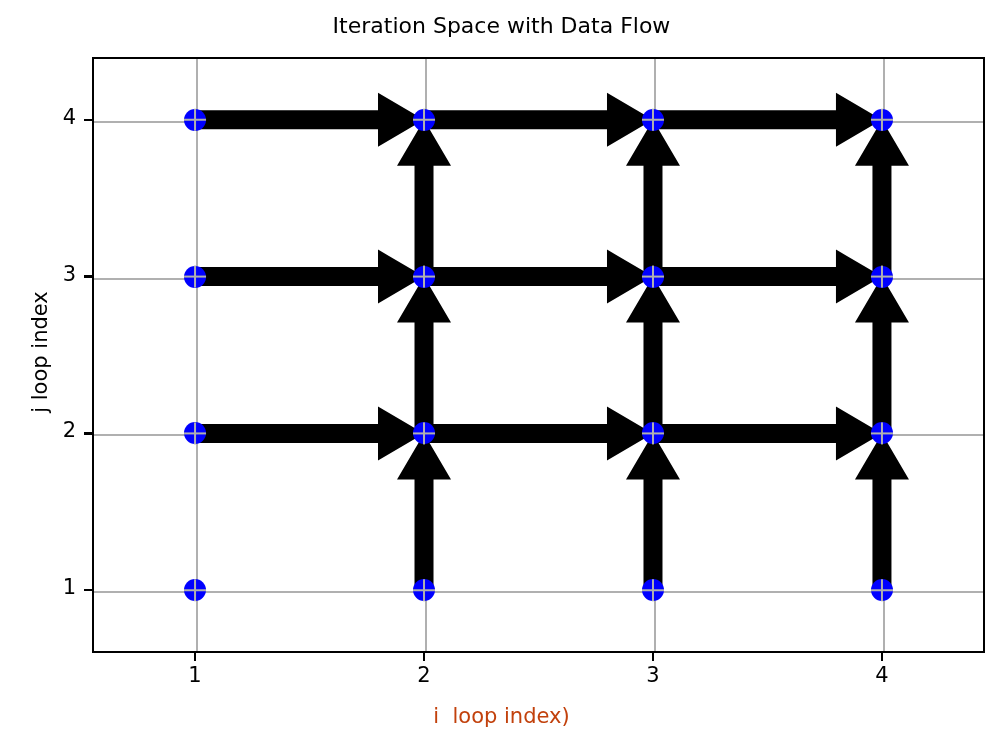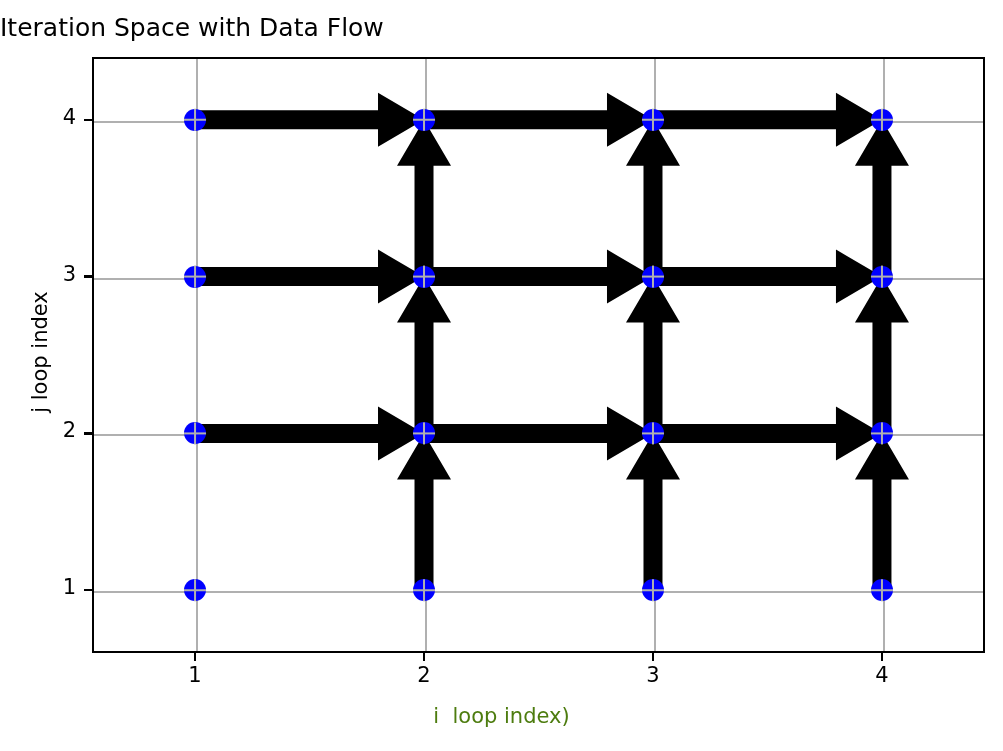--- a/index.html
+++ b/index.html
@@ -16,34 +16,35 @@
     height: 751px;
     background: #ffffff;
     overflow: hidden;
   }
   
   #chart-title {
     position: absolute;
     left: 0;
     top: 13px;
     width: 1003px;
-    font-size: 25px;
+    text-align: center;
+    font-size: 22px;
     color: #000000;
     letter-spacing: 0px;
     white-space: pre;
   }
   
   #xlabel {
     position: absolute;
     left: 0;
     top: 704px;
     width: 1003px;
     text-align: center;
     font-size: 21px;
-    color: #4d7c0f;
+    color: #c2410c;
     white-space: pre;
   }
   #ylabel {
     position: absolute;
     left: -110px;
     top: 340px;
     width: 300px;
     text-align: center;
     font-size: 21px;
     color: #000000;

